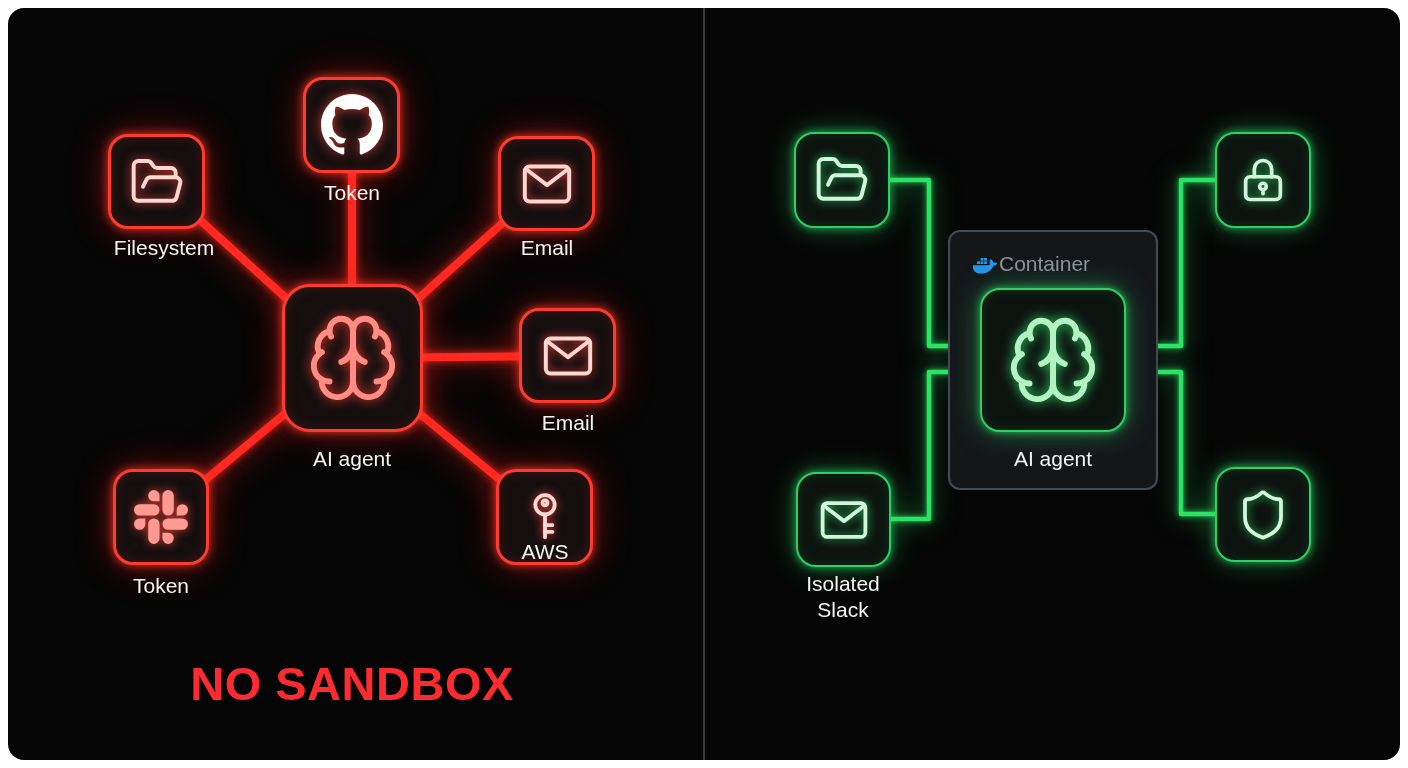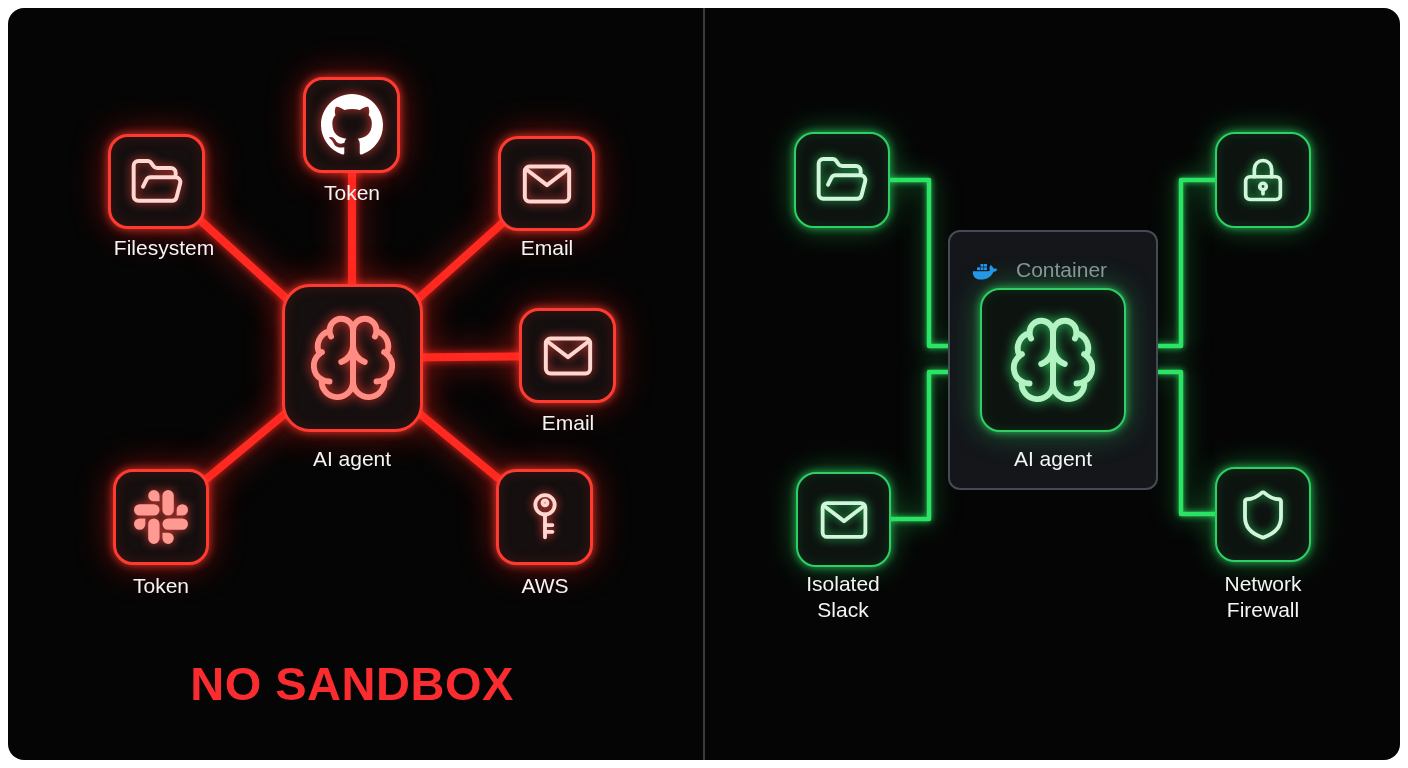--- a/index.html
+++ b/index.html
@@ -31,21 +31,21 @@
 
   .label { position:absolute; transform:translateX(-50%); text-align:center;
            color:#f4f4f4; font-size:21px; line-height:1.24; }
   .title { position:absolute; transform:translateX(-50%); text-align:center;
            font-size:47px; font-weight:800; letter-spacing:.5px; }
   .title-red { color:#fb2c30; }
   .title-green { color:#1fe05f; }
 
   .container-box { position:absolute; left:948px; top:230px; width:210px; height:260px;
                    background:#14161a; border:2px solid #454b53; border-radius:12px; }
-  .container-header { position:absolute; left:22px; top:26px; display:flex; align-items:center; gap:17px; }
+  .container-header { position:absolute; left:22px; top:20px; display:flex; align-items:center; gap:0; }
   .container-header span { color:#8b929b; font-size:21px; }
   .agent-inner { position:absolute; left:50%; transform:translateX(-50%); top:56px; width:146px; height:144px; }
   .agent-inner-label { position:absolute; left:0; right:0; bottom:17px; text-align:center; color:#f4f4f4; font-size:21px; }
 </style>
 </head>
 <body>
 
 <div class="canvas">
   <div class="board"></div>
 
@@ -119,21 +119,21 @@
     <span class="icon-red">
       <svg width="54" height="54" viewBox="0 0 24 24" fill="none" stroke="currentColor" stroke-width="1.7" stroke-linecap="round" stroke-linejoin="round">
         <circle cx="12" cy="6.6" r="4.3"></circle>
         <circle cx="12" cy="5.7" r="1.1"></circle>
         <path d="M12 10.9V21"></path>
         <path d="M12 15.6h3.3"></path>
         <path d="M12 18.6h3.3"></path>
       </svg>
     </span>
   </div>
-  <div class="label" style="left:545px; top:573px;">AWS</div>
+  <div class="label" style="left:545px; top:539px;">AWS</div>
 
   <div class="node node-red agent-box-red" style="left:282px; top:284px; width:141px; height:148px;">
     <span class="brain-red">
       <svg width="94" height="94" viewBox="0 0 24 24" fill="none" stroke="currentColor" stroke-width="1.5" stroke-linecap="round" stroke-linejoin="round">
         <path d="M12 5a3 3 0 1 0-5.997.125 4 4 0 0 0-2.526 5.77 4 4 0 0 0 .556 6.588A4 4 0 1 0 12 18Z"></path>
         <path d="M12 5a3 3 0 1 1 5.997.125 4 4 0 0 1 2.526 5.77 4 4 0 0 1-.556 6.588A4 4 0 1 1 12 18Z"></path>
         <path d="M15 13a4.5 4.5 0 0 1-3-4 4.5 4.5 0 0 1-3 4"></path>
         <path d="M17.599 6.5a3 3 0 0 0 .399-1.375"></path>
         <path d="M6.003 5.125A3 3 0 0 0 6.401 6.5"></path>
         <path d="M3.477 10.896a4 4 0 0 1 .585-.396"></path>
@@ -176,21 +176,20 @@
   </div>
   <div class="label" style="left:843px; top:571px; width:120px;">Isolated Slack</div>
 
   <div class="node node-green" style="left:1215px; top:467px; width:96px; height:95px;">
     <span class="icon-green">
       <svg width="54" height="54" viewBox="0 0 24 24" fill="none" stroke="currentColor" stroke-width="1.7" stroke-linecap="round" stroke-linejoin="round">
         <path d="M20 13c0 5-3.5 7.5-7.66 8.95a1 1 0 0 1-.67-.01C7.5 20.5 4 18 4 13V6a1 1 0 0 1 1-1c2 0 4.5-1.2 6.24-2.72a1 1 0 0 1 1.52 0C14.51 3.81 17 5 19 5a1 1 0 0 1 1 1z"></path>
       </svg>
     </span>
   </div>
-  <div class="label" style="left:1263px; top:571px; width:130px;">Network Firewall</div>
 
   <div class="container-box">
     <div class="container-header">
       <span class="docker" style="display:flex;">
         <svg width="27" height="21" viewBox="0 0 24 18">
           <g fill="#2496ed">
             <rect x="4.5" y="6.2" width="2.6" height="2.4"></rect>
             <rect x="7.6" y="6.2" width="2.6" height="2.4"></rect>
             <rect x="10.7" y="6.2" width="2.6" height="2.4"></rect>
             <rect x="7.6" y="3.2" width="2.6" height="2.4"></rect>

